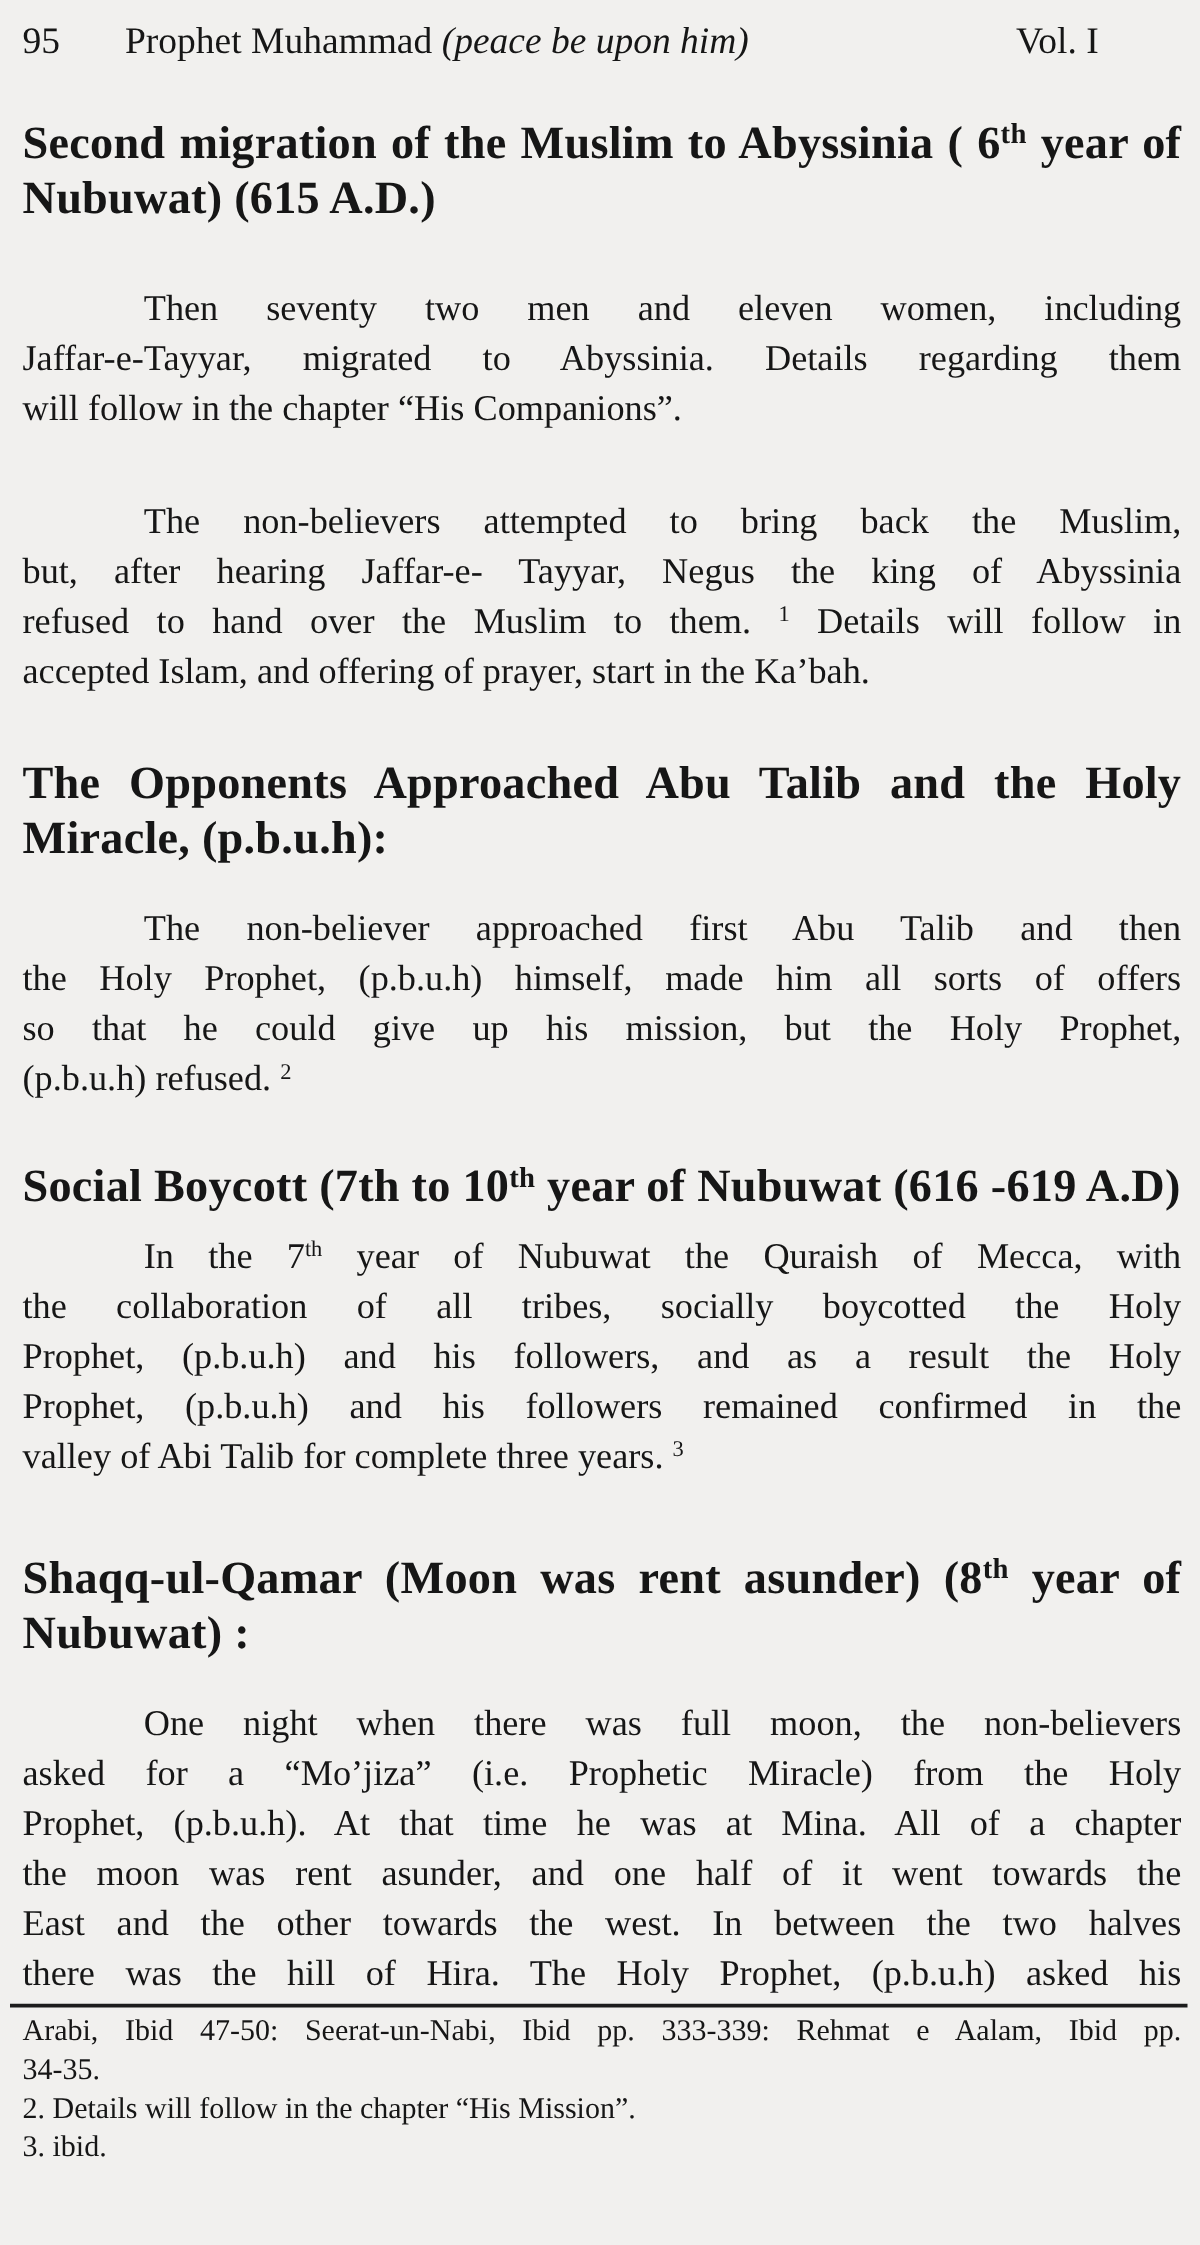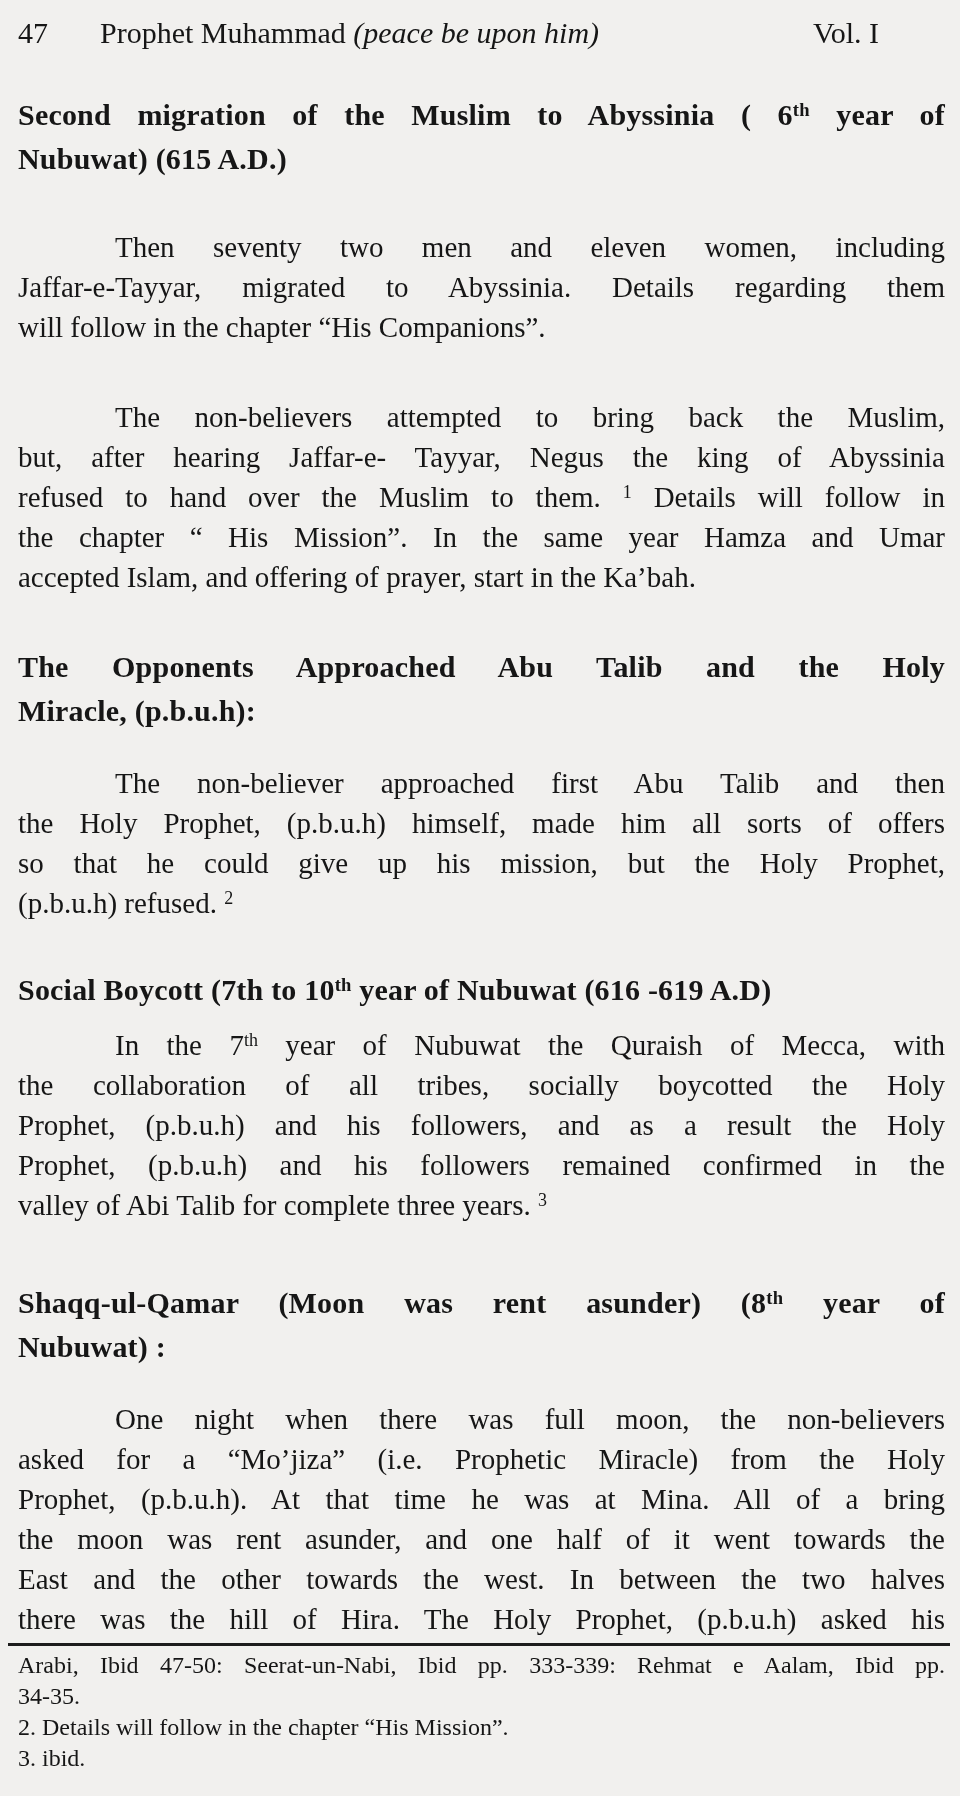--- a/index.html
+++ b/index.html
@@ -22,21 +22,21 @@
   .hdr .num { width: 82px; }
   .hdr .ttl { flex: 1; }
   .hdr .vol { margin-right: 66px; }
 
   
   .ln { text-align: justify; text-align-last: left; }
   .ln.full { text-align-last: justify; }
 
   .heading {
     font-weight: 700;
-    font-size: 30px;
+    font-size: 37px;
     line-height: 44px;
     letter-spacing: 0.2px;
   }
   .para {
     font-size: 29px;
     line-height: 40px;
   }
   .para .ln:first-child { text-indent: 97px; }
 
   sup {
@@ -65,41 +65,40 @@
     font-size: 24px;
     line-height: 31px;
   }
 </style>
 </head>
 <body>
 
 <div class="page">
 
   <div class="hdr">
-    <span class="num">47</span>
+    <span class="num">95</span>
     <span class="ttl">Prophet Muhammad <i>(peace be upon him)</i></span>
     <span class="vol">Vol. I</span>
   </div>
 
   <div class="heading h1">
       <div class="ln full">Second migration of the Muslim to Abyssinia ( 6<sup>th</sup> year of</div>
       <div class="ln">Nubuwat) (615 A.D.)</div>
     </div>
 
   <div class="para p1">
       <div class="ln full">Then seventy two men and eleven women, including</div>
       <div class="ln full">Jaffar-e-Tayyar, migrated to Abyssinia. Details regarding them</div>
       <div class="ln">will follow in the chapter “His Companions”.</div>
     </div>
 
   <div class="para p2">
       <div class="ln full">The non-believers attempted to bring back the Muslim,</div>
       <div class="ln full">but, after hearing Jaffar-e- Tayyar, Negus the king of Abyssinia</div>
       <div class="ln full">refused to hand over the Muslim to them. <sup>1</sup> Details will follow in</div>
-      <div class="ln full">the chapter “ His Mission”. In the same year Hamza and Umar</div>
       <div class="ln">accepted Islam, and offering of prayer, start in the Ka’bah.</div>
     </div>
 
   <div class="heading h2">
       <div class="ln full">The Opponents Approached Abu Talib and the Holy</div>
       <div class="ln">Miracle, (p.b.u.h):</div>
     </div>
 
   <div class="para p3">
       <div class="ln full">The non-believer approached first Abu Talib and then</div>
@@ -121,21 +120,21 @@
     </div>
 
   <div class="heading h4">
       <div class="ln full">Shaqq-ul-Qamar (Moon was rent asunder) (8<sup>th</sup> year of</div>
       <div class="ln">Nubuwat) :</div>
     </div>
 
   <div class="para p5">
       <div class="ln full">One night when there was full moon, the non-believers</div>
       <div class="ln full">asked for a “Mo’jiza” (i.e. Prophetic Miracle) from the Holy</div>
-      <div class="ln full">Prophet, (p.b.u.h). At that time he was at Mina. All of a bring</div>
+      <div class="ln full">Prophet, (p.b.u.h). At that time he was at Mina. All of a chapter</div>
       <div class="ln full">the moon was rent asunder, and one half of it went towards the</div>
       <div class="ln full">East and the other towards the west. In between the two halves</div>
       <div class="ln full">there was the hill of Hira. The Holy Prophet, (p.b.u.h) asked his</div>
     </div>
 
   <hr class="fnrule">
 
   <div class="footnotes">
     <div>
         <div class="ln full">Arabi, Ibid 47-50: Seerat-un-Nabi, Ibid pp. 333-339: Rehmat e Aalam, Ibid pp.</div>

